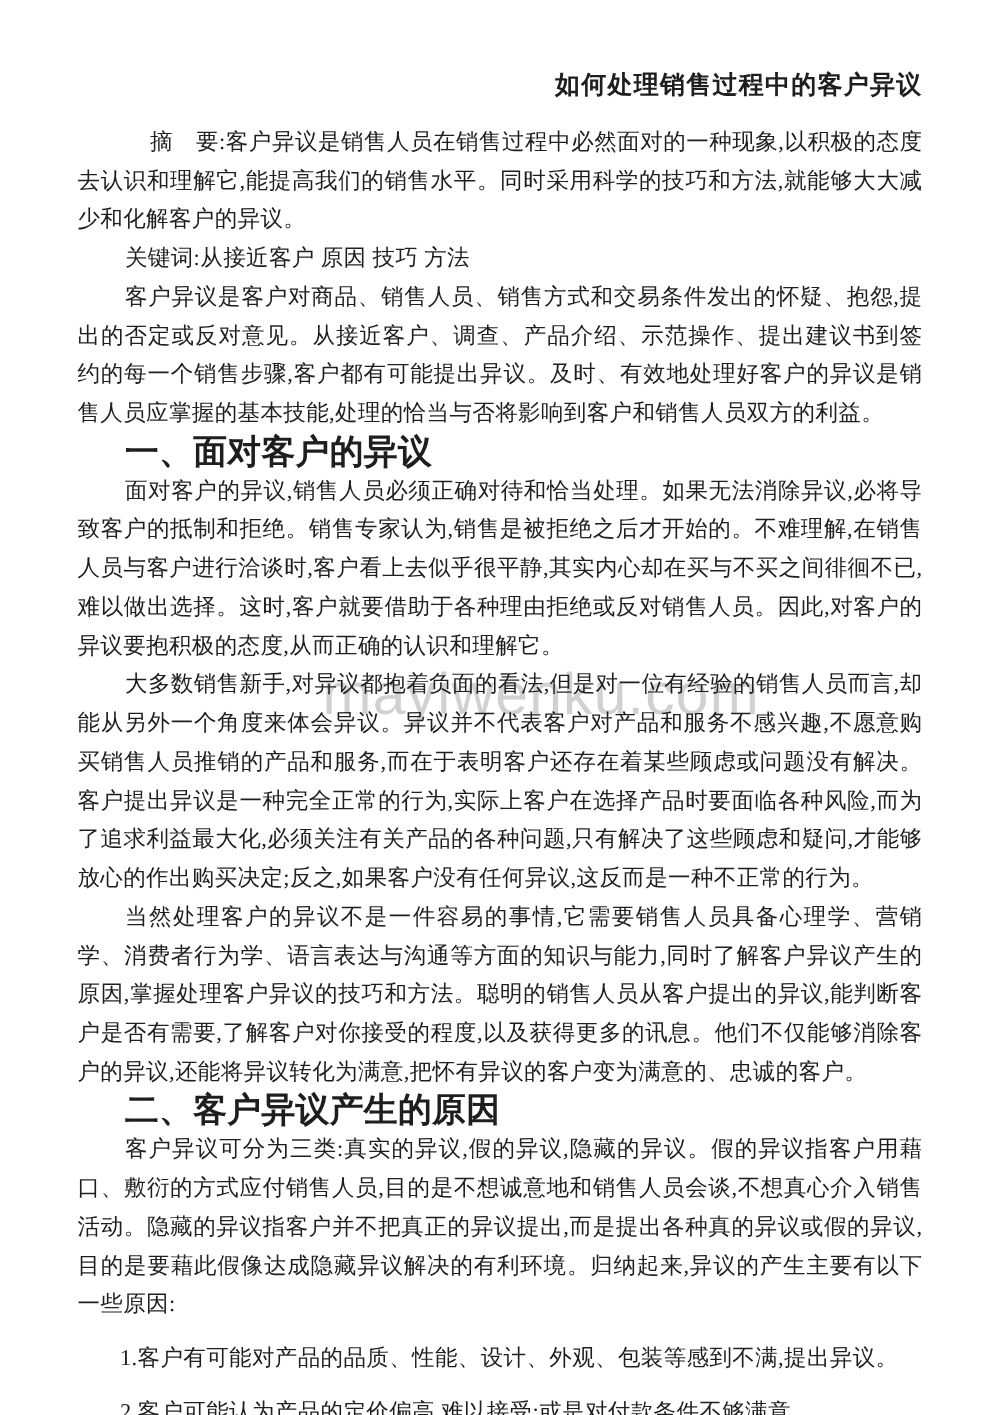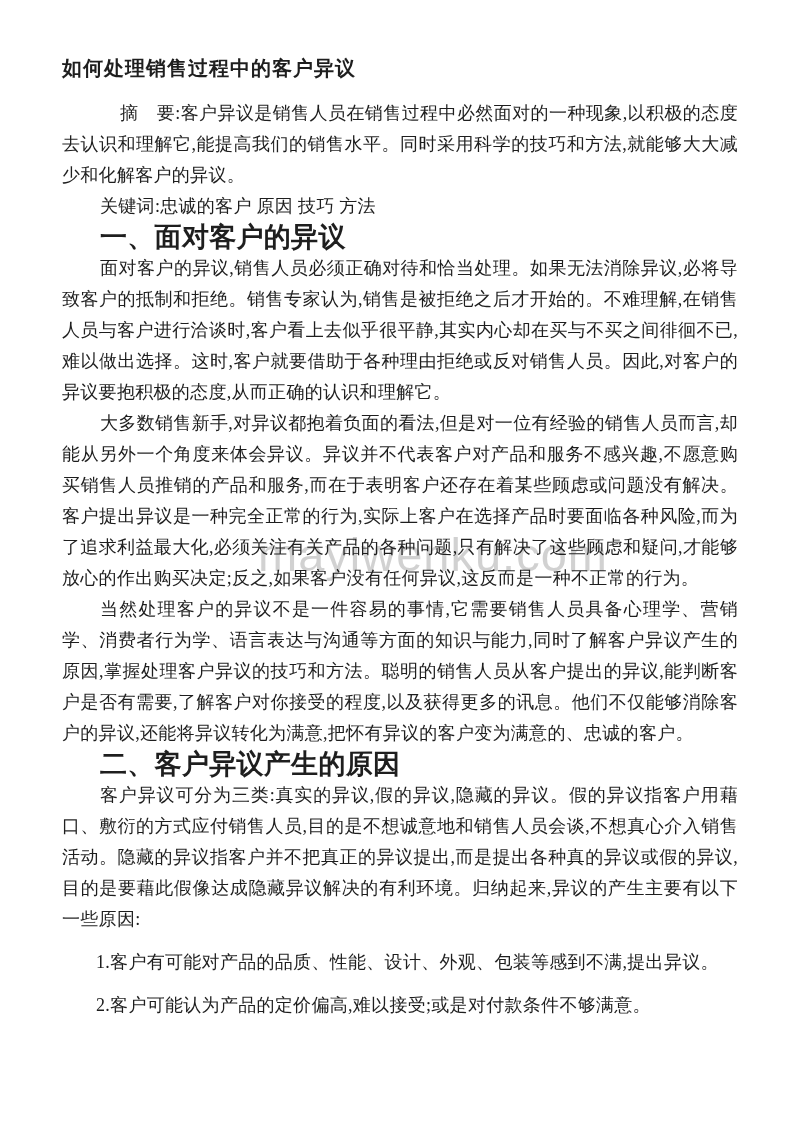--- a/index.html
+++ b/index.html
@@ -21,21 +21,21 @@
     line-height: 31px;
     color: #1e1e1e;
   }
   .doc-content {
     position: relative;
     z-index: 1;
   }
   .doc-title {
     font-size: 20px;
     font-weight: 700;
-    text-align: left;
+    text-align: right;
     letter-spacing: 1px;
     margin: 6px 0 16px 0;
     line-height: 28px;
   }
   .para {
     margin: 0;
     text-align: justify;
     text-indent: 38px;
     letter-spacing: 0.3px;
     word-break: break-all;
@@ -78,22 +78,23 @@
 <div class="page">
 
   <div class="watermark">mayiwenku.com</div>
 
   <div class="doc-content">
 
     <h1 class="doc-title">如何处理销售过程中的客户异议</h1>
 
     <p class="para abstract">摘　要:客户异议是销售人员在销售过程中必然面对的一种现象,以积极的态度去认识和理解它,能提高我们的销售水平。同时采用科学的技巧和方法,就能够大大减少和化解客户的异议。</p>
 
-    <p class="para">关键词:忠诚的客户 原因 技巧 方法</p>
+    <p class="para">关键词:从接近客户 原因 技巧 方法</p>
 
+    <p class="para">客户异议是客户对商品、销售人员、销售方式和交易条件发出的怀疑、抱怨,提出的否定或反对意见。从接近客户、调查、产品介绍、示范操作、提出建议书到签约的每一个销售步骤,客户都有可能提出异议。及时、有效地处理好客户的异议是销售人员应掌握的基本技能,处理的恰当与否将影响到客户和销售人员双方的利益。</p>
 
     <h2 class="heading">一、面对客户的异议</h2>
 
     <p class="para">面对客户的异议,销售人员必须正确对待和恰当处理。如果无法消除异议,必将导致客户的抵制和拒绝。销售专家认为,销售是被拒绝之后才开始的。不难理解,在销售人员与客户进行洽谈时,客户看上去似乎很平静,其实内心却在买与不买之间徘徊不已,难以做出选择。这时,客户就要借助于各种理由拒绝或反对销售人员。因此,对客户的异议要抱积极的态度,从而正确的认识和理解它。</p>
 
     <p class="para">大多数销售新手,对异议都抱着负面的看法,但是对一位有经验的销售人员而言,却能从另外一个角度来体会异议。异议并不代表客户对产品和服务不感兴趣,不愿意购买销售人员推销的产品和服务,而在于表明客户还存在着某些顾虑或问题没有解决。客户提出异议是一种完全正常的行为,实际上客户在选择产品时要面临各种风险,而为了追求利益最大化,必须关注有关产品的各种问题,只有解决了这些顾虑和疑问,才能够放心的作出购买决定;反之,如果客户没有任何异议,这反而是一种不正常的行为。</p>
 
     <p class="para">当然处理客户的异议不是一件容易的事情,它需要销售人员具备心理学、营销学、消费者行为学、语言表达与沟通等方面的知识与能力,同时了解客户异议产生的原因,掌握处理客户异议的技巧和方法。聪明的销售人员从客户提出的异议,能判断客户是否有需要,了解客户对你接受的程度,以及获得更多的讯息。他们不仅能够消除客户的异议,还能将异议转化为满意,把怀有异议的客户变为满意的、忠诚的客户。</p>
 
     <h2 class="heading">二、客户异议产生的原因</h2>

